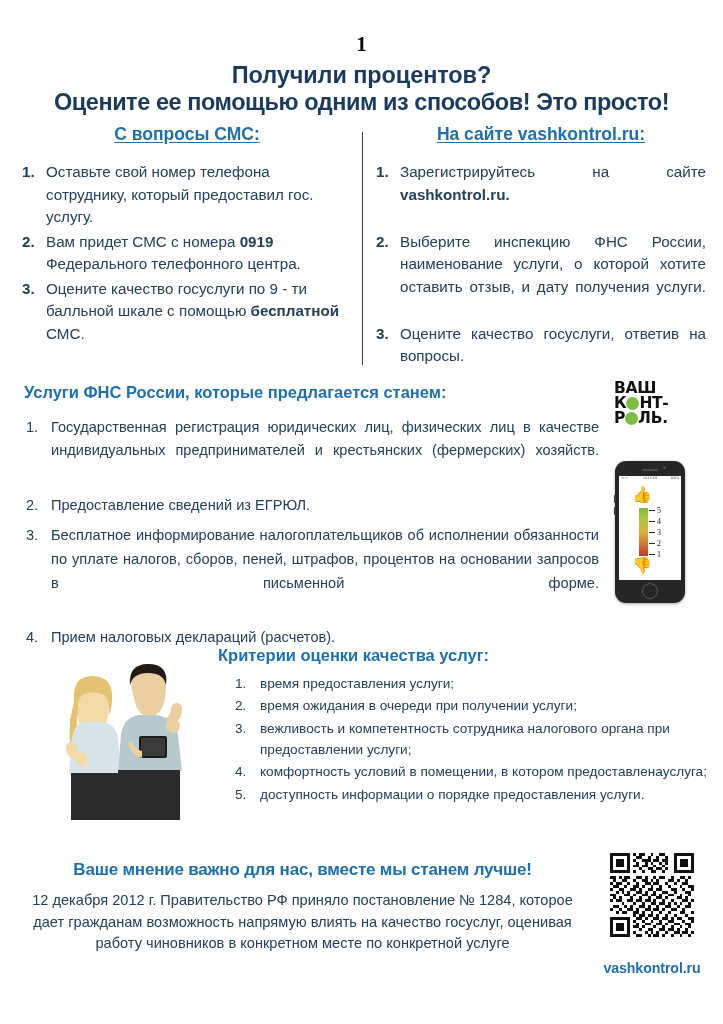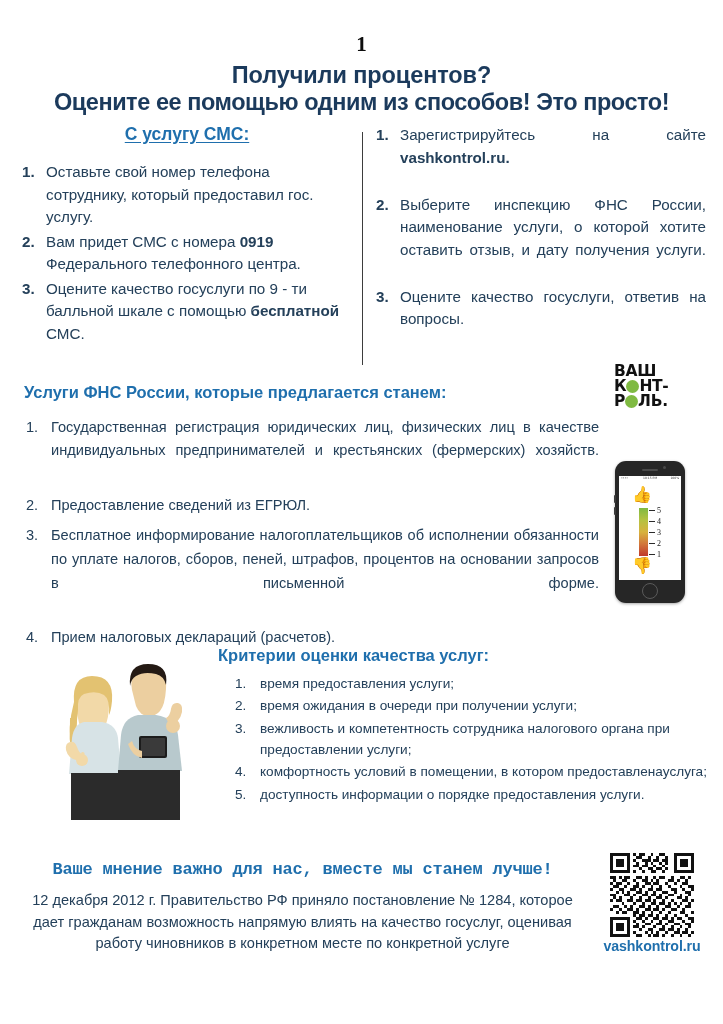--- a/index.html
+++ b/index.html
@@ -146,21 +146,21 @@
   ol.svc-list > li > .body::after {
     content: "";
     display: inline-block;
     width: 100%;
   }
   ol.svc-list > li.nojust > .body::after { display: none; }
 
   
   .brand-logo {
     position: absolute;
-    top: 364px;
+    top: 381px;
     left: 614px;
     width: 80px;
     font-family: "DejaVu Sans", sans-serif;
     font-weight: bold;
     font-size: 15.5px;
     line-height: 0.96;
     letter-spacing: -0.3px;
     color: #111111;
   }
   .brand-logo .row { white-space: nowrap; }
@@ -330,21 +330,21 @@
 
   
   .footer {
     position: absolute;
     top: 860px;
     left: 20px;
     width: 565px;
     text-align: center;
   }
   .footer-heading {
-    font-family: Liberation Mono, monospace;
+    font-family: Liberation Sans, sans-serif;
     font-weight: bold;
     font-size: 17px;
     color: #1f6fad;
     letter-spacing: -0.2px;
     margin-bottom: 10px;
     line-height: 1.2;
   }
   .footer-text {
     font-family: "Liberation Sans", sans-serif;
     font-size: 14.6px;
@@ -360,50 +360,51 @@
     width: 112px;
     text-align: center;
   }
   .qr-code {
     width: 84px;
     height: 84px;
     margin: 0 auto;
     display: block;
   }
   .qr-caption {
-    margin-top: 1px;
+    margin-top: 23px;
     font-size: 14.2px;
     font-weight: bold;
     color: #1f6fad;
     letter-spacing: -0.1px;
   }
 </style>
 </head>
 <body>
 
 <div class="page-number">1</div>
 
 <div class="title-block">
   <div class="title-line1">Получили процентов?</div>
   <div class="title-line2">Оцените ее помощью одним из способов! Это просто!</div>
 </div>
 
 <div class="cols">
   <div class="col-divider"></div>
 
   <div class="col col-left">
-    <div class="col-heading">С услугу СМС:</div>
+    <div class="col-heading">С вопросы СМС:</div>
     <ol class="num-list" id="sms-steps">
         <li><span class="marker">1.</span><span class="body"><span>Оставьте свой номер телефона сотруднику, который предоставил гос. услугу.</span></span></li>
         <li><span class="marker">2.</span><span class="body"><span>Вам придет СМС с номера </span><b>0919</b><span> Федерального телефонного центра.</span></span></li>
         <li><span class="marker">3.</span><span class="body"><span>Оцените качество госуслуги по 9 - ти балльной шкале с помощью </span><b>бесплатной</b><span> СМС.</span></span></li>
       </ol>
   </div>
 
   <div class="col col-right">
+    <div class="col-heading">На сайте vashkontrol.ru:</div>
     <ol class="num-list" id="site-steps">
         <li><span class="marker">1.</span><span class="body"><span>Зарегистрируйтесь на сайте </span><b>vashkontrol.ru.</b></span></li>
         <li><span class="marker">2.</span><span class="body"><span>Выберите инспекцию ФНС России, наименование услуги, о которой хотите оставить отзыв, и дату получения услуги.</span></span></li>
         <li><span class="marker">3.</span><span class="body"><span>Оцените качество госуслуги, ответив на вопросы.</span></span></li>
       </ol>
   </div>
 </div>
 
 <div class="services">
   <div class="section-heading">Услуги ФНС России, которые предлагается станем:</div>

